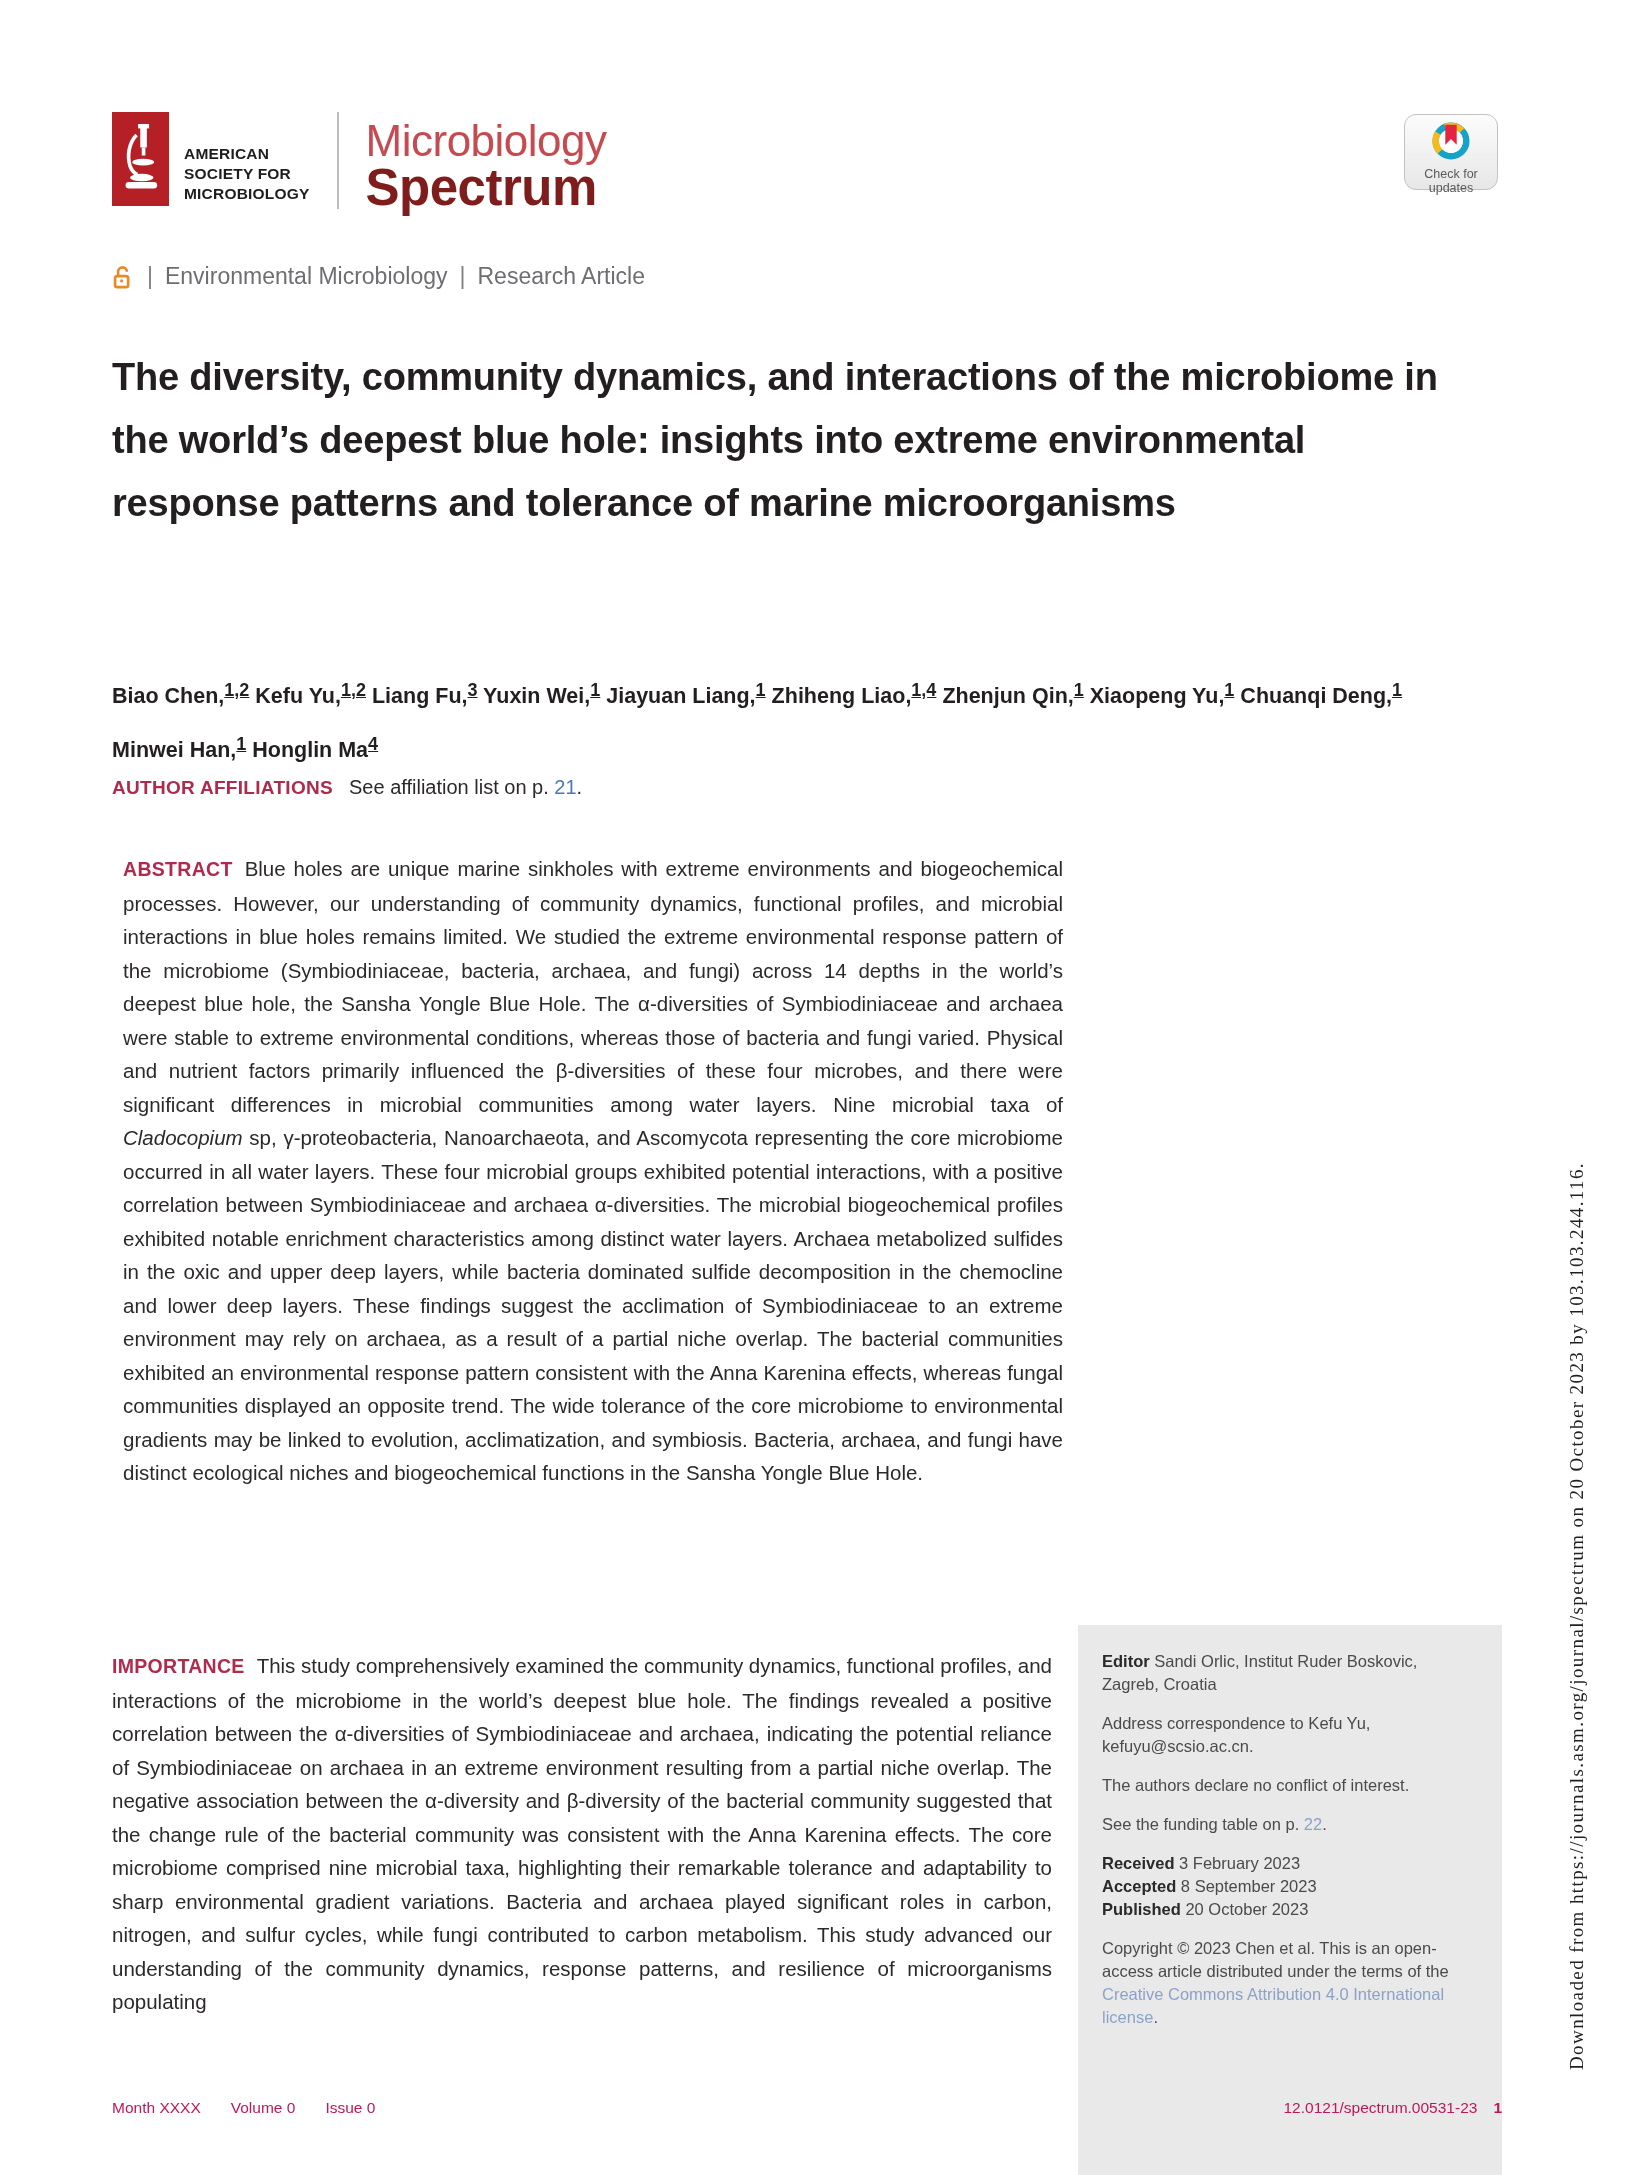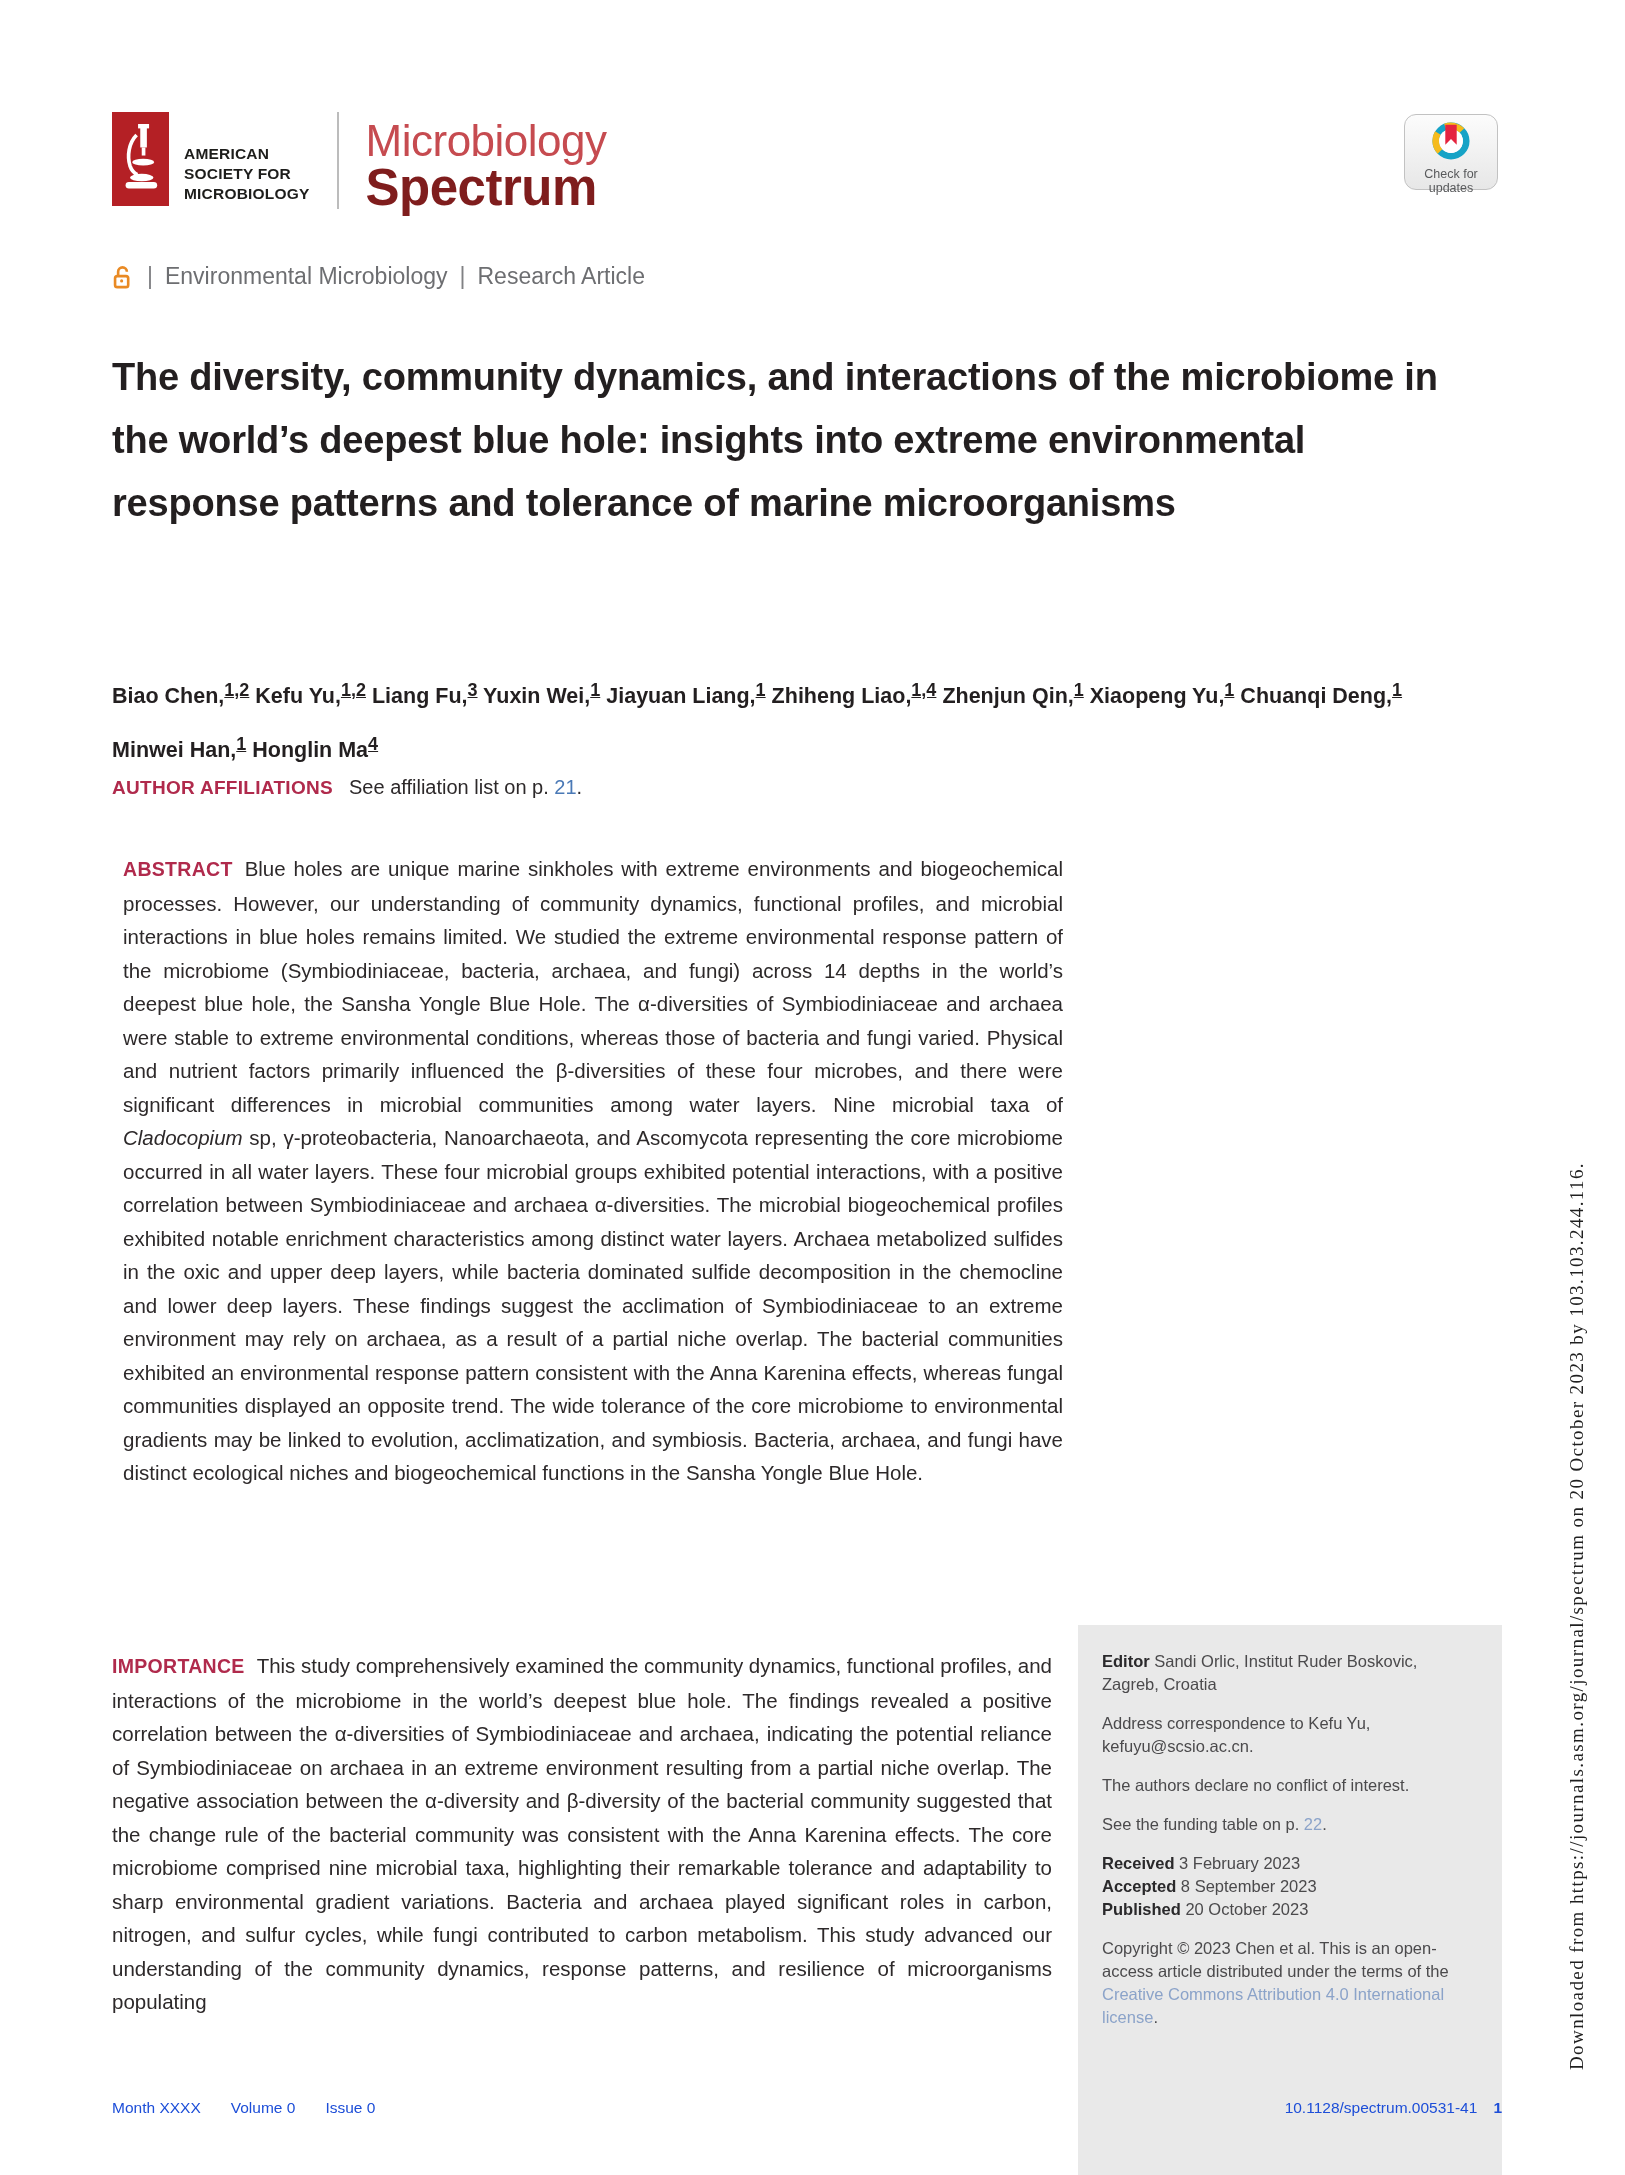--- a/index.html
+++ b/index.html
@@ -47,21 +47,21 @@
 
   
   .sidebar{position:absolute;left:1078px;top:1625px;width:424px;height:562px;background:#e9e9e9;
            box-sizing:border-box;padding:25px 24px;font-size:16.5px;line-height:23px;color:#4b4a4c;font-weight:300;}
   .sidebar .block{margin:0 0 16px;}
   .sidebar b{color:#2a292b;font-weight:bold;}
   .side-link{color:#8ba3c9;}
 
   
   .footer{position:absolute;left:112px;top:2099px;width:1390px;display:flex;justify-content:space-between;
-          font-size:15.5px;color:#1d4ed8;}
+          font-size:15.5px;color:#be185d;}
   .footer-left span{margin-right:30px;}
   .doi{margin-right:16px;}
   .pagenum{font-weight:bold;}
 
   
   .watermark{position:absolute;left:1577px;top:1616px;transform:translate(-50%,-50%) rotate(-90deg);
              white-space:nowrap;font-family:"Liberation Serif",serif;font-size:19px;letter-spacing:1.4px;color:#1f1f1f;}
 </style>
 </head>
 <body>
@@ -153,19 +153,19 @@
       <div><b>Published</b><span> 20 October 2023</span></div>
     </div>
     <p class="block" style="margin-bottom:0;"><span>Copyright © 2023 Chen et al. This is an open-access article distributed under the terms of the </span><span class="side-link">Creative Commons Attribution 4.0 International license</span><span>.</span></p>
   </aside>
 
   <div class="footer">
     <div class="footer-left">
       <span>Month XXXX</span><span>Volume 0</span><span>Issue 0</span>
     </div>
     <div class="footer-right">
-      <span class="doi">10.1128/spectrum.00531-41</span><span class="pagenum">1</span>
+      <span class="doi">12.0121/spectrum.00531-23</span><span class="pagenum">1</span>
     </div>
   </div>
 
   <div class="watermark">Downloaded from https://journals.asm.org/journal/spectrum on 20 October 2023 by 103.103.244.116.</div>
 
 </div>
 
 </body></html>

